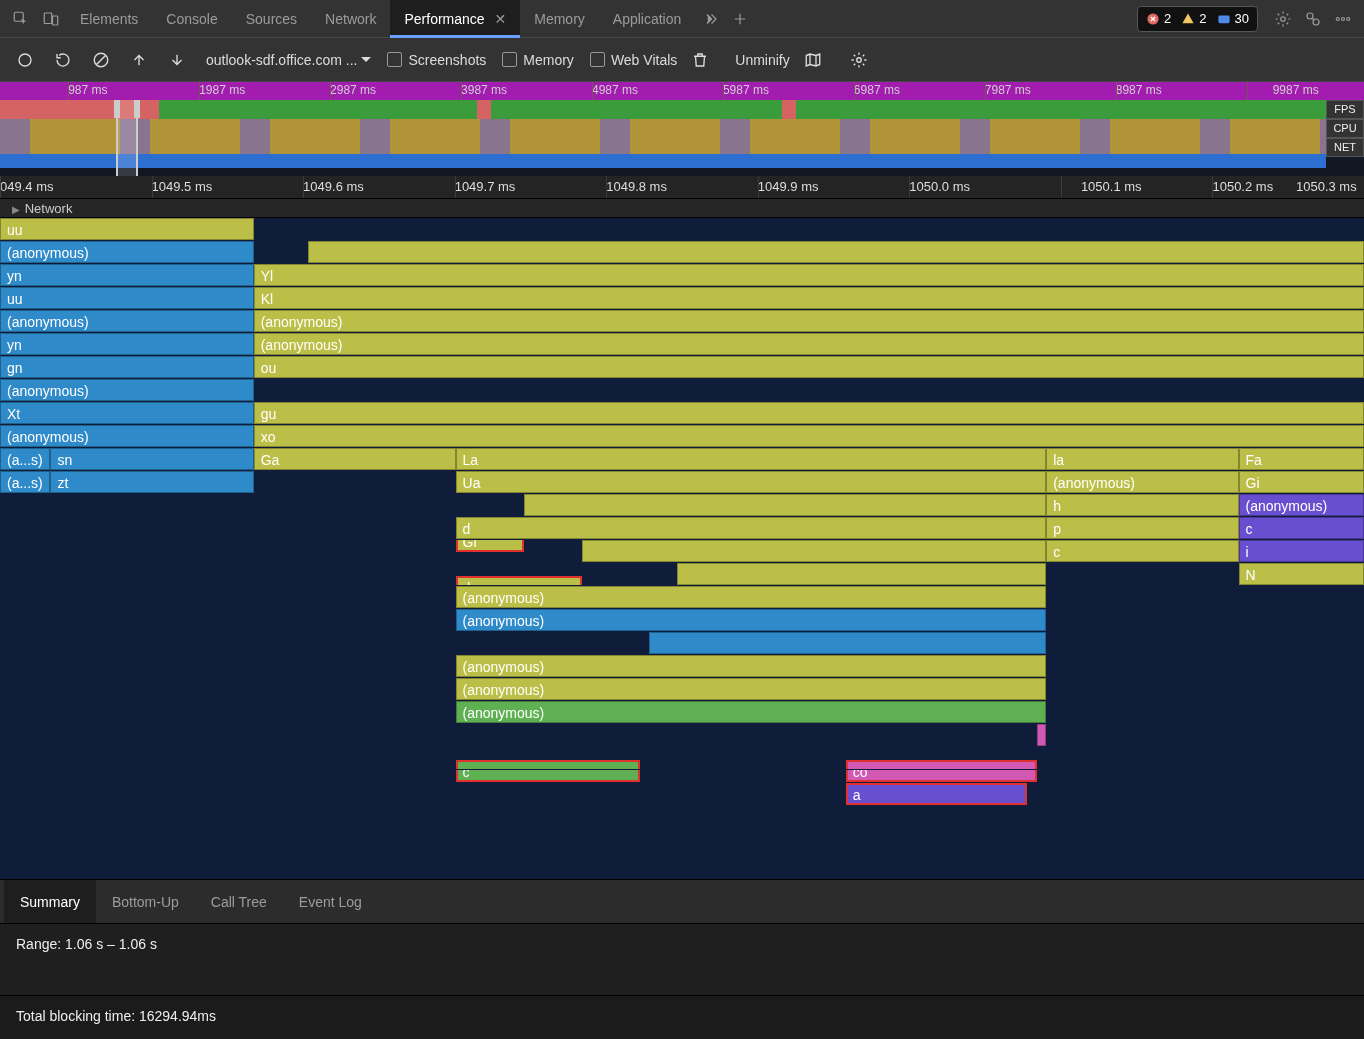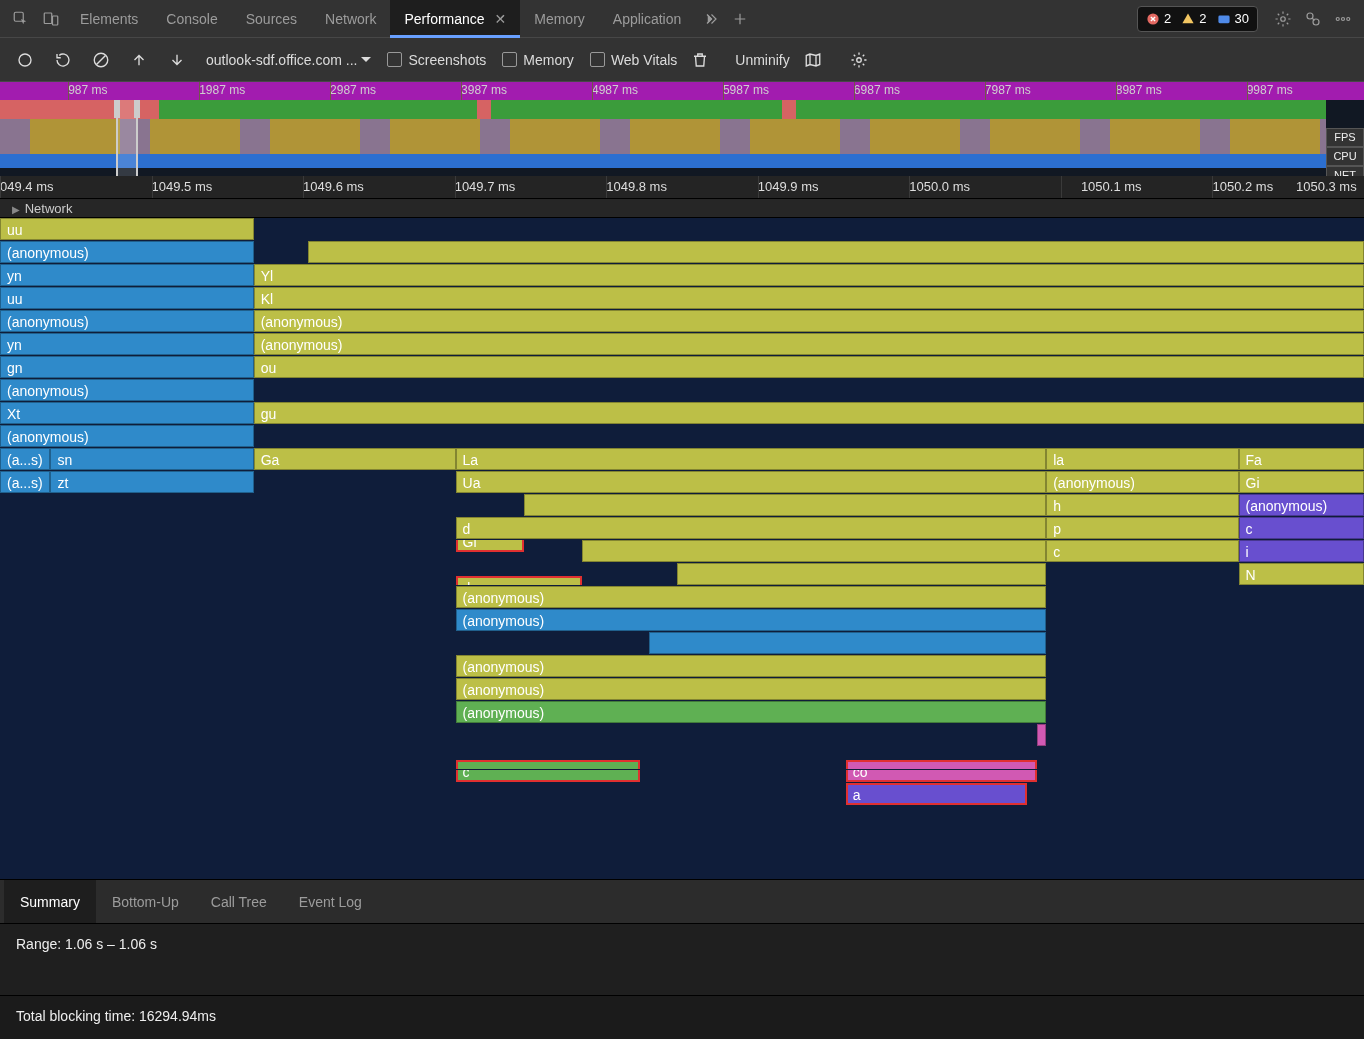--- a/index.html
+++ b/index.html
@@ -41,21 +41,21 @@
   .toolbar .tbtn svg{width:18px;height:18px;stroke:currentColor;stroke-width:1.8;fill:none;}
   .toolbar .url{color:var(--text);max-width:220px;overflow:hidden;text-overflow:ellipsis;white-space:nowrap;}
   .toolbar .select-caret{border:5px solid transparent;border-top-color:var(--text);margin-top:5px;margin-left:4px;}
   .chk{width:15px;height:15px;border:1.5px solid #999;border-radius:2px;display:inline-block;margin-right:6px;}
   .cbx{display:flex;align-items:center;color:var(--text);margin-left:8px;}
   
   .overview{height:94px;background:#111823;display:flex;flex-direction:column;position:relative;}
   .ov-ticks{position:relative;height:18px;background:#a21caf;}
   .ov-ticks span{position:absolute;top:1px;color:#cfcfcf;font-size:12px;}
   .ov-ticks .tick-line{position:absolute;height:100%;border-left:1px solid #72584a;top:0;}
-  .ov-lane-labels{position:absolute;right:0;top:18px;width:38px;display:flex;flex-direction:column;font-size:11px;margin-top:28px;}
+  .ov-lane-labels{position:absolute;right:0;top:18px;width:38px;display:flex;flex-direction:column;font-size:11px;}
   .ov-lane-labels span{background:#333;border:1px solid #555;color:#eee;padding:0 3px;height:19px;line-height:17px;text-align:center;}
   .ov-body{flex:1;position:relative;}
   .ov-fps{position:absolute;top:0;left:0;right:38px;height:19px;background:linear-gradient(90deg,#d66363 0 12%,#3b9c3b 12% 36%,#d66363 36% 37%,#3b9c3b 37% 59%,#d66363 59% 60%,#3b9c3b 60% 100%);}
   .ov-cpu{position:absolute;top:19px;left:0;right:38px;height:35px;background:linear-gradient(90deg,#c2a23a 0 100%);opacity:.9;}
   .ov-cpu::before{content:"";position:absolute;inset:0;background:
      repeating-linear-gradient(90deg,#6a5aff 0 30px,transparent 30px 120px);opacity:.5;}
   .ov-net{position:absolute;top:54px;left:0;right:38px;height:14px;background:#2c6fd0;}
   .ov-handle{position:absolute;top:0;left:116px;width:22px;height:76px;background:rgba(255,255,255,.15);border-left:2px solid #ccc;border-right:2px solid #ccc;}
   .ov-handle::before,.ov-handle::after{content:"";position:absolute;top:0;width:6px;height:18px;background:#ccc;}
   .ov-handle::before{left:-4px;} .ov-handle::after{right:-4px;}
@@ -243,21 +243,21 @@
       <span style="left: 43.4%;">4987 ms</span>
       <div class="tick-line" style="left: 43.4%;"></div>
       <span style="left: 53%;">5987 ms</span>
       <div class="tick-line" style="left: 53%;"></div>
       <span style="left: 62.6%;">6987 ms</span>
       <div class="tick-line" style="left: 62.6%;"></div>
       <span style="left: 72.2%;">7987 ms</span>
       <div class="tick-line" style="left: 72.2%;"></div>
       <span style="left: 81.8%;">8987 ms</span>
       <div class="tick-line" style="left: 81.8%;"></div>
-      <span style="left: 91.4%;">9987 ms</span>
+      <span style="left: 91.4%; padding-left: 26px;">9987 ms</span>
       <div class="tick-line" style="left: 91.4%;"></div>
     </div>
   <div class="ov-body">
     <div class="ov-fps"></div>
     <div class="ov-cpu"></div>
     <div class="ov-net"></div>
     <div class="ov-handle"></div>
   </div>
   <div class="ov-lane-labels">
     <span>FPS</span>
@@ -321,20 +321,21 @@
       </div>
       <div class="frow">
         <div class="fblk c-blue" style="left: 0%; width: 18.6%;">(anonymous)</div>
       </div>
       <div class="frow">
         <div class="fblk c-blue" style="left: 0%; width: 18.6%;">Xt</div>
         <div class="fblk c-olive" style="left: 18.6%; width: 81.4%;">gu</div>
       </div>
       <div class="frow">
         <div class="fblk c-blue" style="left: 0%; width: 18.6%;">(anonymous)</div>
+        <div class="fblk c-olive" style="left: 18.6%; width: 81.4%;">xo</div>
       </div>
       <div class="frow">
         <div class="fblk c-blue" style="left: 0%; width: 3.7%;">(a...s)</div>
         <div class="fblk c-blue" style="left: 3.7%; width: 14.9%;">sn</div>
         <div class="fblk c-olive" style="left: 18.6%; width: 14.8%;">Ga</div>
         <div class="fblk c-olive" style="left: 33.4%; width: 43.3%;">La</div>
         <div class="fblk c-olive" style="left: 76.7%; width: 14.1%;">la</div>
         <div class="fblk c-olive" style="left: 90.8%; width: 9.2%;">Fa</div>
       </div>
       <div class="frow">

